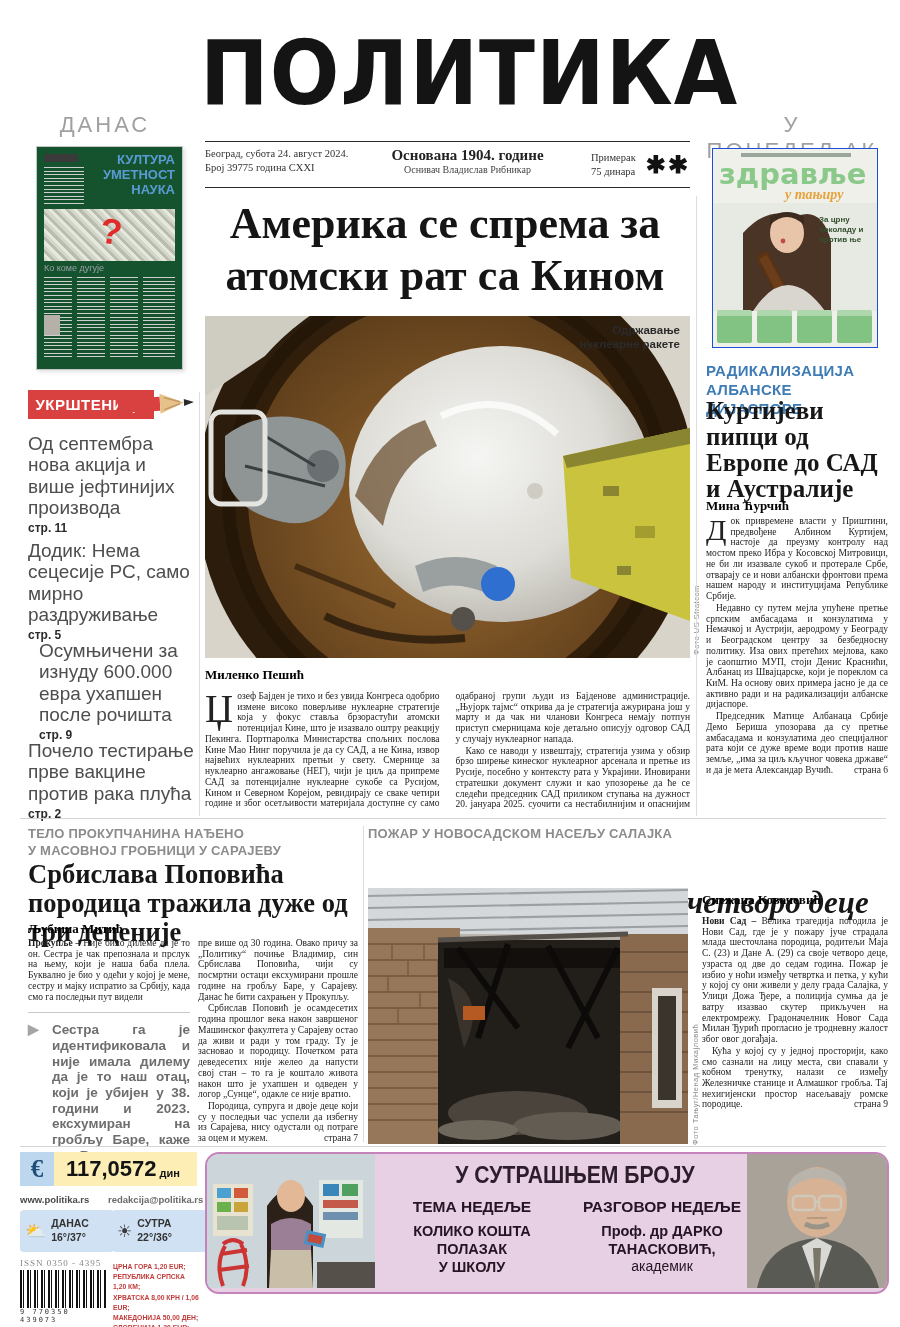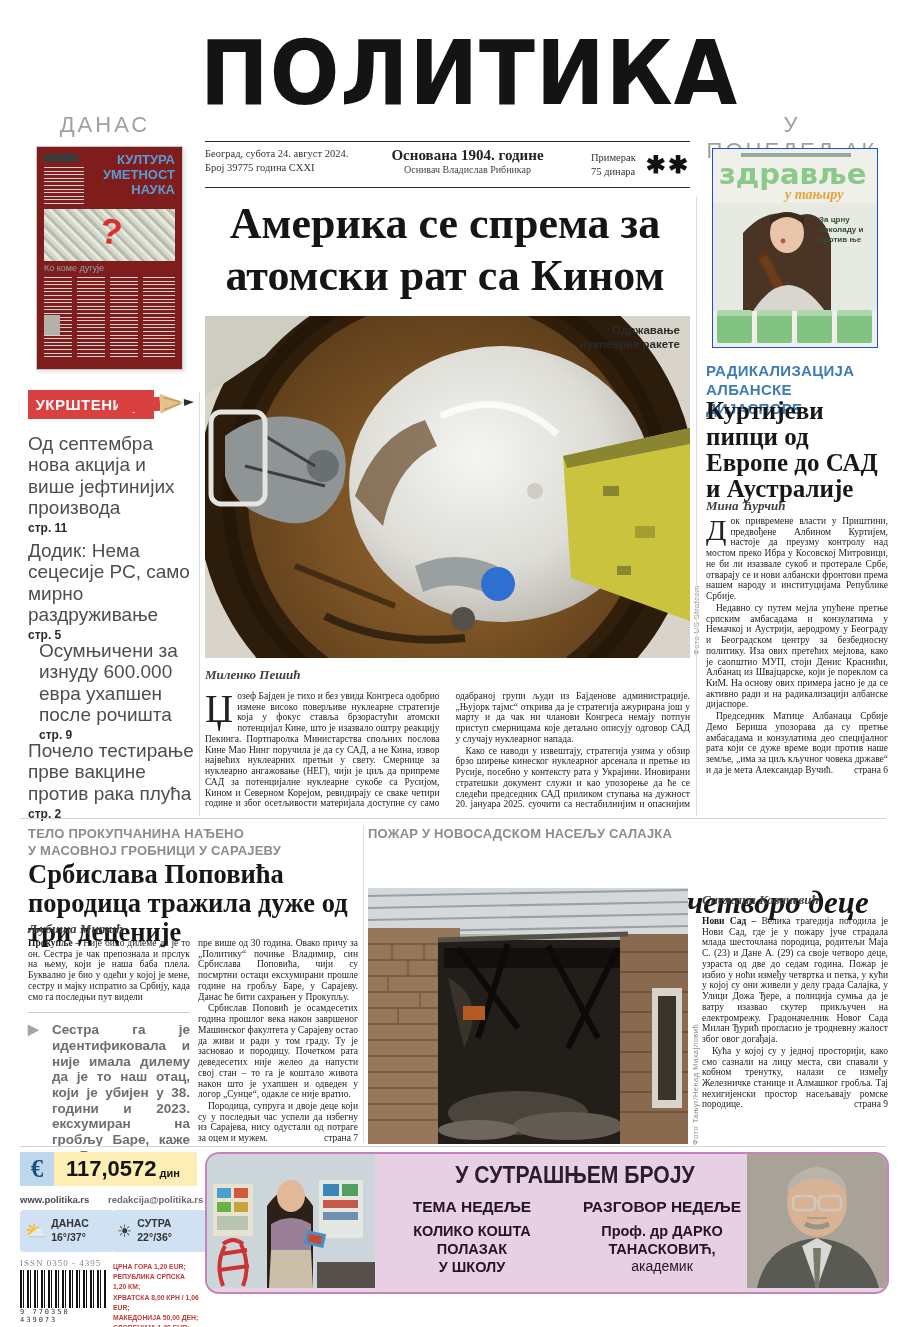--- a/index.html
+++ b/index.html
@@ -20,21 +20,21 @@
   .mast-founded2{font-size:10px;color:#444;}
   .stars{font-size:24px;font-weight:700;color:#111;letter-spacing:2px;}
 
   
   .main-headline{font-size:44px;font-weight:700;line-height:1.18;text-align:center;color:#151515;}
   .h2-serif{font-weight:700;color:#171717;}
   .kicker-blue{font-family:"Liberation Sans",sans-serif;font-weight:700;font-size:15px;
                line-height:1.25;color:#3f7cb5;letter-spacing:0.3px;}
   .kicker-gray{font-family:"Liberation Sans",sans-serif;font-weight:700;font-size:13px;
                line-height:1.3;color:#8c8c8c;letter-spacing:0.2px;}
-  .author{font-style:italic;font-weight:700;font-size:13px;color:#404040;}
+  .author{font-weight:700;font-size:13px;color:#000000;}
 
   
   .bodytext{font-size:9.5px;line-height:1.13;text-align:justify;color:#1d1d1d;}
   .bodytext p{margin:0 0 1px 0;}
   .bodytext p.ind{text-indent:10px;}
   .dropcap{float:left;font-size:39px;line-height:0.82;font-weight:400;padding:2px 4px 0 0;color:#222;}
   .pageref{float:right;font-weight:400;}
   .leadbold{font-weight:700;}
   .twocol{column-count:2;column-gap:16px;overflow:hidden;}
 
@@ -45,21 +45,21 @@
          font-size:15px;letter-spacing:0.5px;display:flex;align-items:center;justify-content:center;}
 
   
   .pq{border-top:1px solid #c9c9c9;padding:9px 0 10px 24px;position:relative;
       font-family:"Liberation Sans",sans-serif;font-weight:700;font-size:13.5px;
       line-height:1.16;color:#6e6e6e;}
   .pq .tri{position:absolute;left:0;top:8px;font-size:14px;color:#a5a5a5;}
   .pq-end{border-top:1px solid #bdbdbd;border-bottom:2px solid #d2d2d2;height:3px;}
 
   
-  .minipaper{background:#7f1d1d;border:1px solid #c6c6c6;box-shadow:2px 2px 4px rgba(0,0,0,0.12);}
+  .minipaper{background:#14532d;border:1px solid #c6c6c6;box-shadow:2px 2px 4px rgba(0,0,0,0.12);}
   .mini-title{font-family:"Liberation Sans",sans-serif;font-weight:700;color:#5b9bd5;
               font-size:13px;line-height:1.15;text-align:right;}
   .mini-caption{font-family:"Liberation Sans",sans-serif;font-size:9px;color:#9aa0a6;}
   .mini-lines{background:repeating-linear-gradient(to bottom,#cfcfcf 0 1px,transparent 1px 3.6px);}
   .mini-photo{background:repeating-linear-gradient(45deg,#d3d6ca 0 3px,#e6e8de 3px 6px,#b9bdae 6px 9px);
               position:relative;}
   .mini-q{position:absolute;color:#e02b2b;font-weight:700;font-size:36px;
           font-family:"Liberation Sans",sans-serif;transform:rotate(8deg);}
 
   

